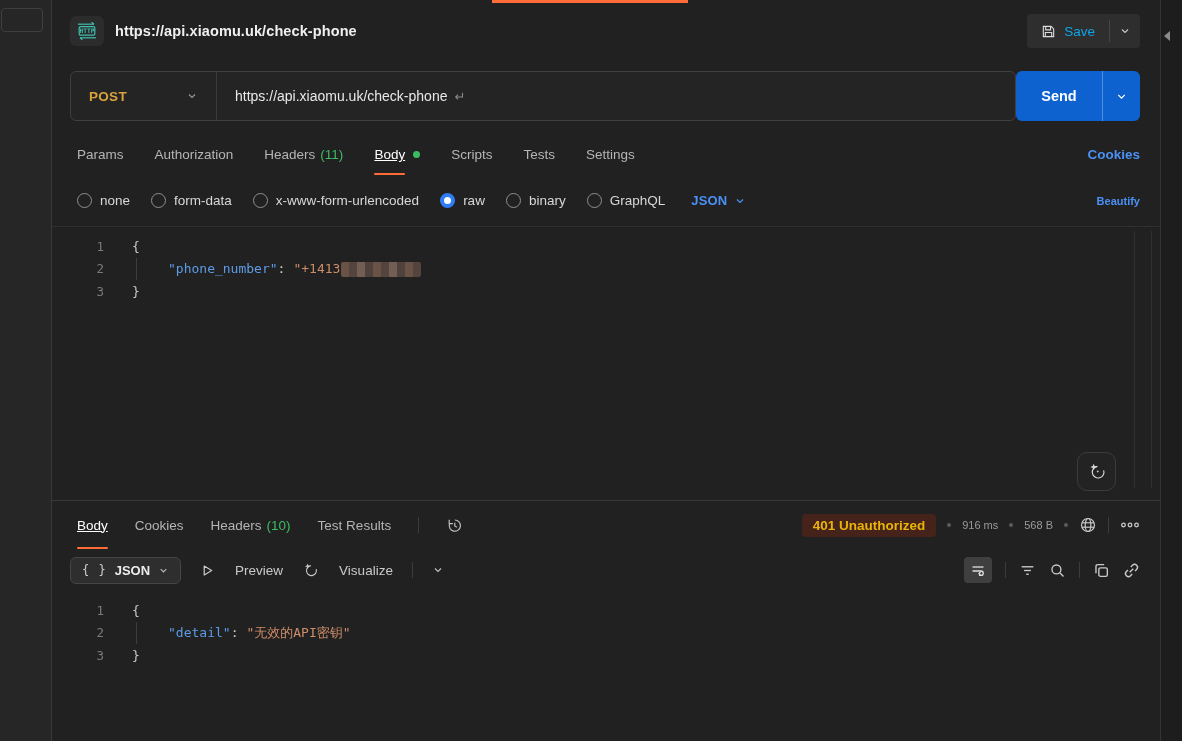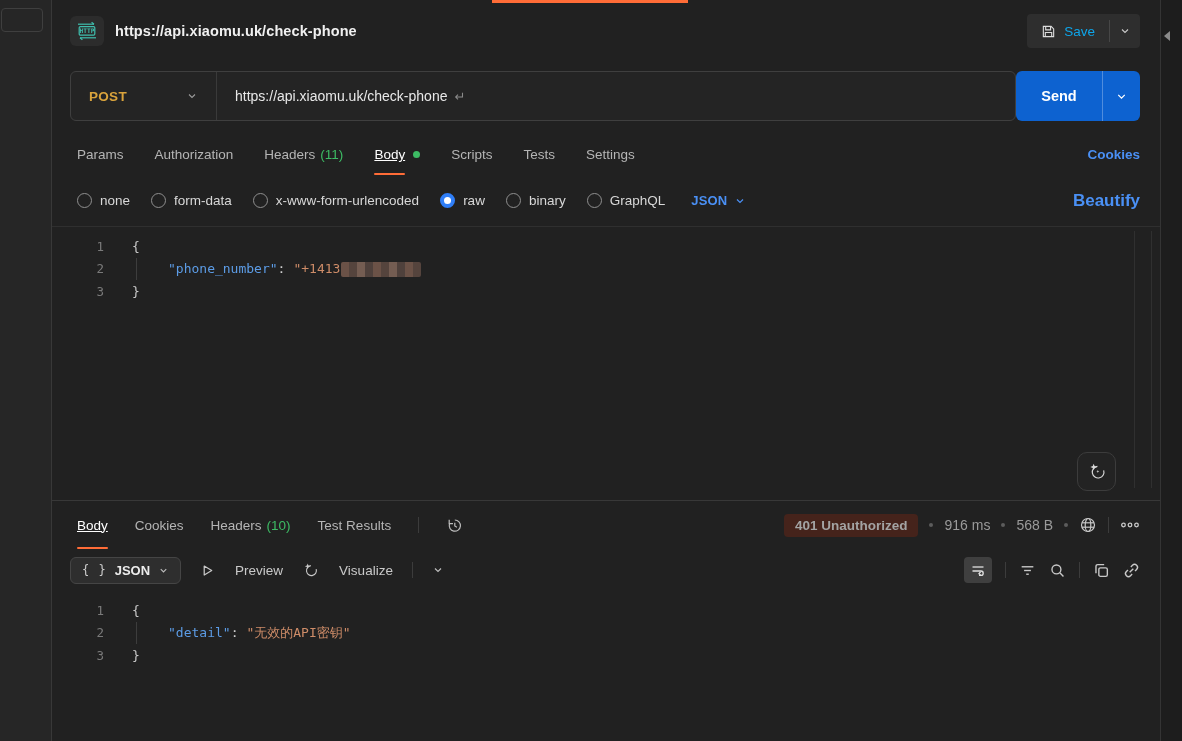--- a/index.html
+++ b/index.html
@@ -88,23 +88,23 @@
   .scroll-line-1 { position:absolute; right:25px; top:4px; bottom:12px; width:1px; background:#303030; }
   .scroll-line-2 { position:absolute; right:8px; top:4px; bottom:12px; width:1px; background:#303030; }
 
   .h-divider { height:1px; background:#383838; flex-shrink:0; }
 
   
   .resp-header { height:48px; display:flex; align-items:center; padding:0 20px 0 25px; gap:27px; flex-shrink:0; }
   .vdiv { width:1px; height:16px; background:#3c3c3c; flex-shrink:0; }
   .icon-btn { display:flex; align-items:center; justify-content:center; cursor:pointer; }
   .resp-meta { margin-left:auto; display:flex; align-items:center; gap:11px; }
-  .status-badge { background:#45231b; color:#a3a3a3; font-size:13.5px; font-weight:600; padding:4px 11px; border-radius:4px; cursor:pointer; }
+  .status-badge { background:#45231b; color:#eab308; font-size:13.5px; font-weight:600; padding:4px 11px; border-radius:4px; cursor:pointer; }
   .dot-sep { width:4px; height:4px; border-radius:50%; background:#5c5c5c; }
-  .meta-text { color:#9a9a9a; font-size:14px; }
+  .meta-text { color:#9a9a9a; font-size:11px; }
 
   
   .resp-toolbar { height:42px; display:flex; align-items:center; padding:0 20px 0 18px; gap:19px; flex-shrink:0; }
   .json-btn { display:flex; align-items:center; gap:8px; background:#2e2e2e; border:1px solid #454545; border-radius:6px;
     padding:5px 11px; cursor:pointer; }
   .json-btn .braces { color:#cfcfcf; font-family:"DejaVu Sans Mono", monospace; font-size:12px; letter-spacing:1px; }
   .json-btn .lbl { color:#ececec; font-size:13px; font-weight:600; }
   .tool-item { display:flex; align-items:center; gap:20px; color:#c9c9c9; font-size:13.5px; cursor:pointer; }
   .toolbar-right { margin-left:auto; display:flex; align-items:center; gap:13px; }
   .wrap-btn { background:#3f3f3f; border-radius:4px; padding:5px 6px; display:flex; cursor:pointer; }
@@ -246,21 +246,21 @@
       <div class="mode-item">
         <span class="radio"></span>
         <span class="mode-label">GraphQL</span>
       </div>
       <div class="json-dd">
         <span class="lbl">JSON</span>
         <svg class="icon" width="12" height="12" viewBox="0 0 16 16" fill="none" stroke="#4a90f5" stroke-width="1.6">
           <path d="M4 6 L8 10 L12 6"></path>
         </svg>
       </div>
-      <span class="link-blue ml-auto" style="font-size:17px;">Beautify</span>
+      <span class="link-blue ml-auto" style="font-size:11px;">Beautify</span>
     </div>
 
     <div class="editor editor-req">
       <div class="code-line">
         <span class="ln">1</span>
         <span class="code"><span class="tok-brace">{</span></span>
       </div>
       <div class="code-line">
         <span class="ln">2</span>
         <span class="code"><i class="indent-guide"></i><span class="indented"><span class="tok-key">"phone_number"</span><span class="tok-colon">:</span><span class="tok-str">"+1413</span><span class="blur-box"></span></span></span>

